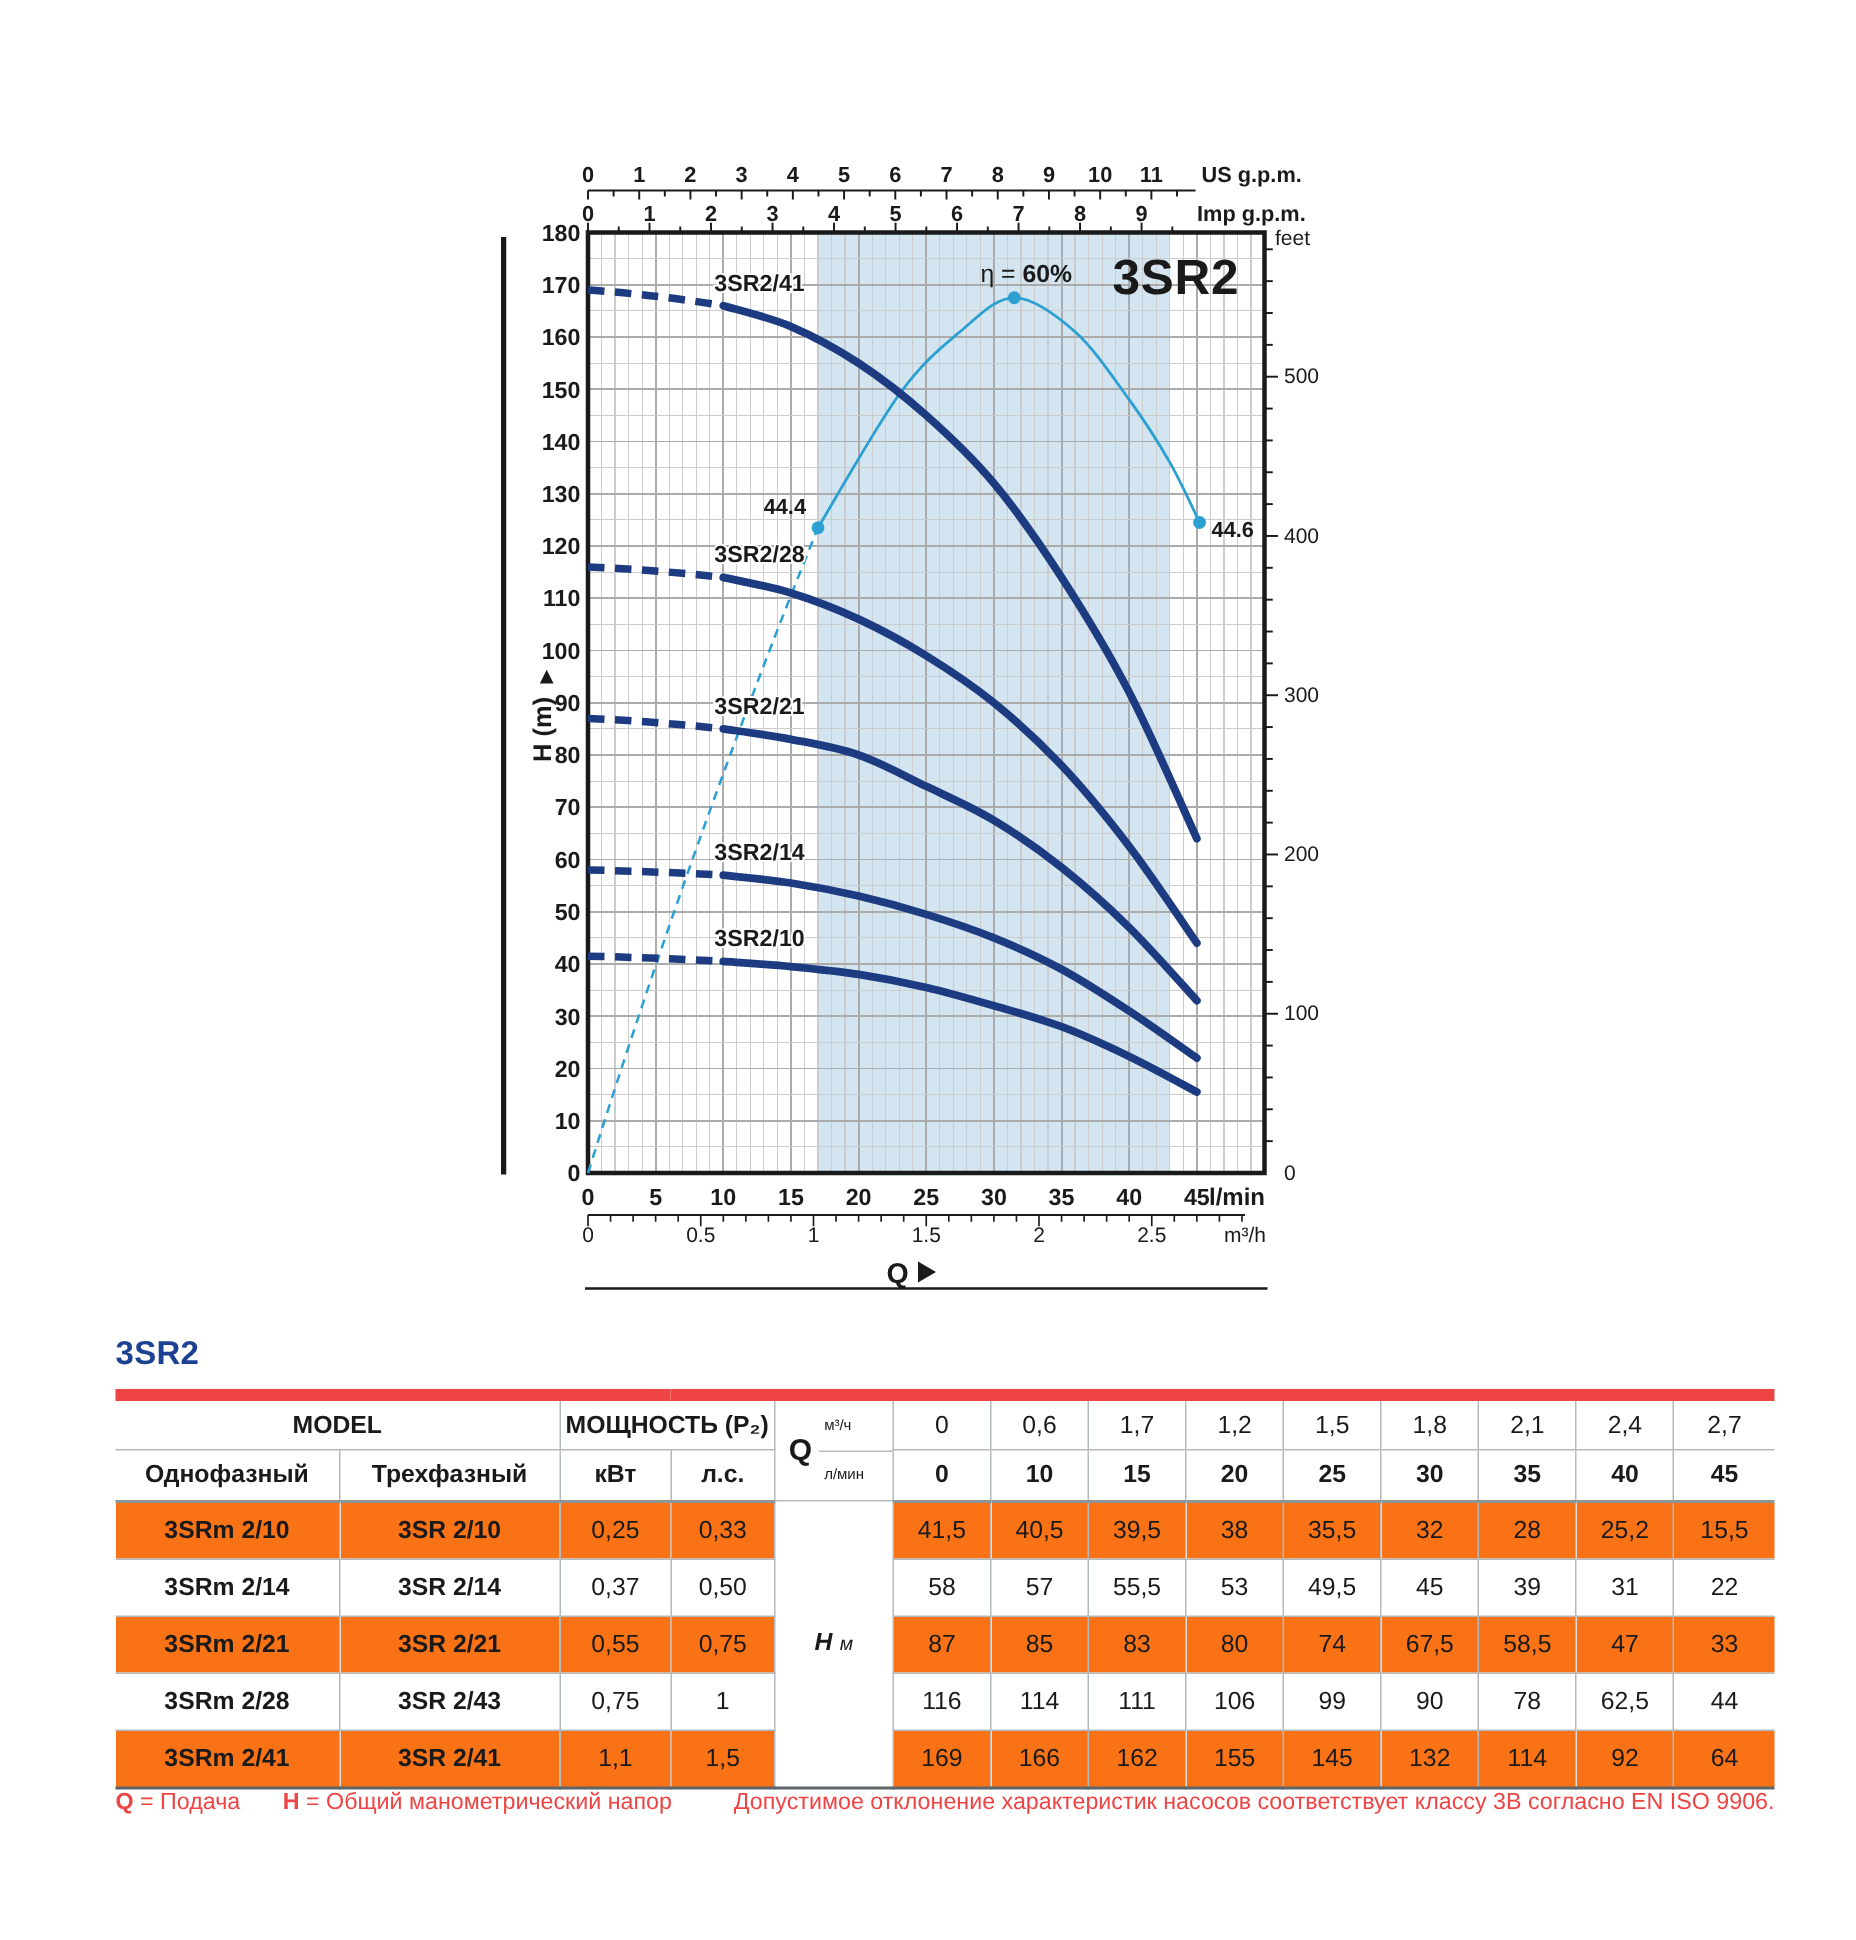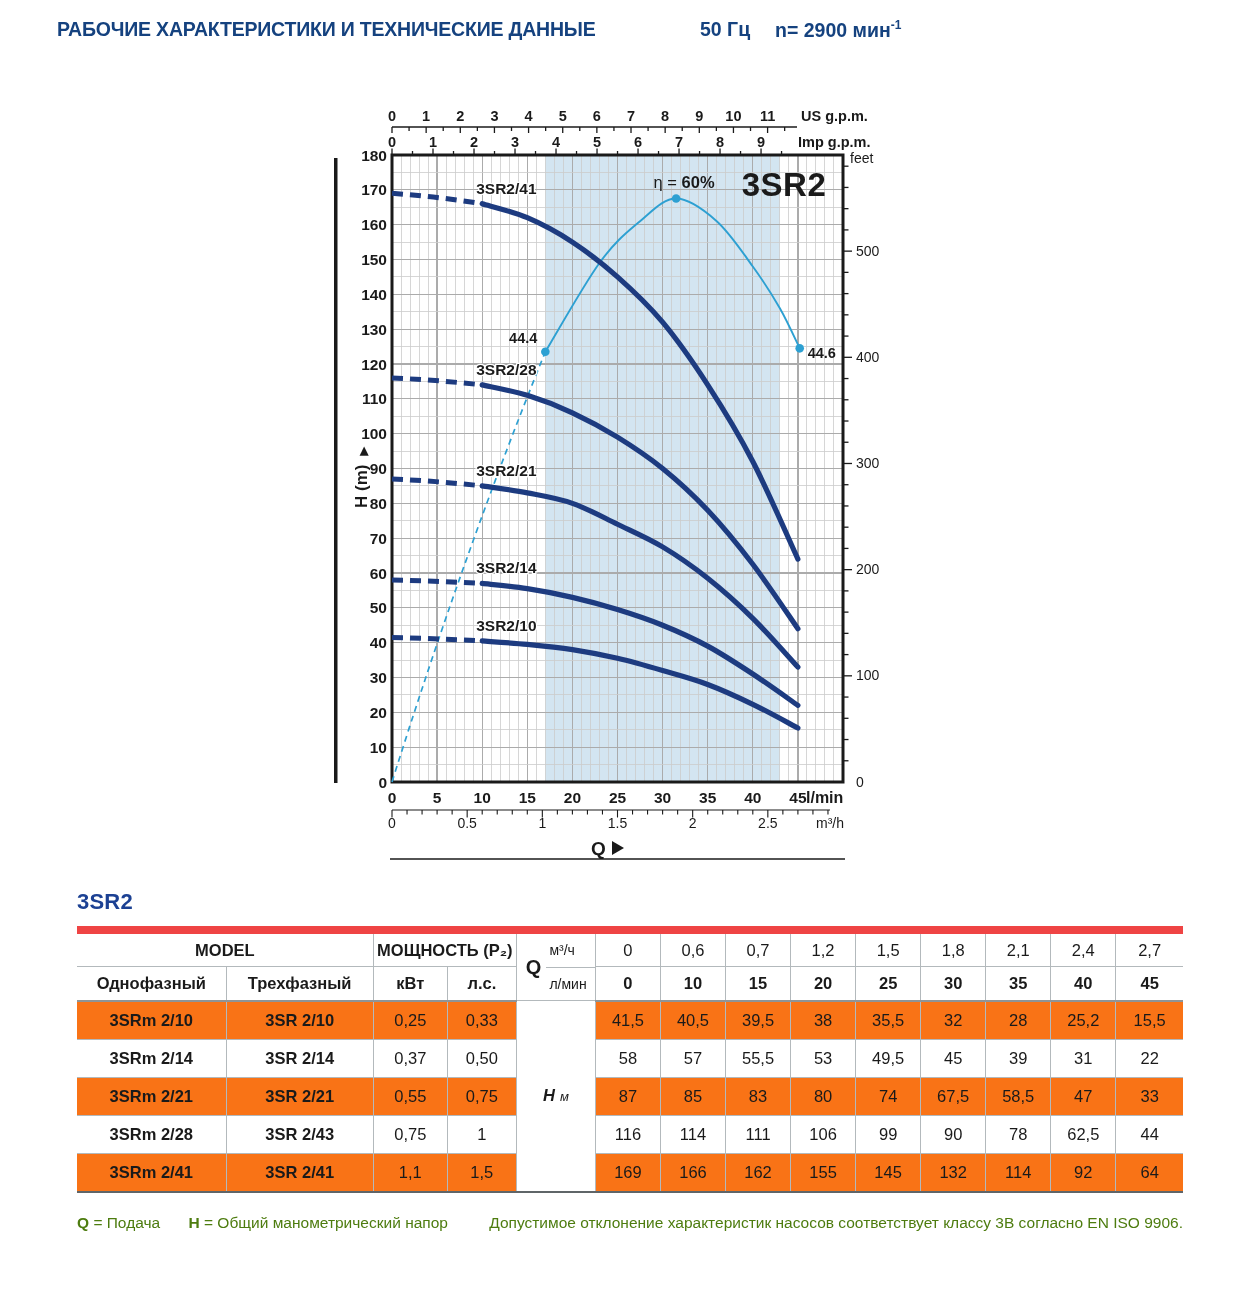--- a/index.html
+++ b/index.html
@@ -31,41 +31,36 @@
   thead .num-m3h{font-weight:normal;font-size:16.5px;}
   thead .num-lmin{font-weight:bold;font-size:16.5px;}
   tbody td{height:37px;}
   tbody tr.shaded td{background:#f97316;}
   td.model{text-align:left;padding-left:12px;font-weight:bold;}
   td.h-cell{background:#ffffff !important;text-align:left;padding-left:14px;font-size:17px;font-style:italic;}
   td.h-cell .h-unit{font-size:13px;font-weight:normal;margin-left:5px;}
   .q-cell{padding:0;}
   .q-wrap{display:flex;align-items:stretch;height:66px;}
   .q-letter{align-self:center;font-size:20px;font-weight:bold;padding:0 5px 0 9px;}
-  .q-units{flex:1;display:flex;flex-direction:column;font-size:14px;font-weight:normal;text-align:left;}
+  .q-units{flex:1;display:flex;flex-direction:column;font-size:10px;font-weight:normal;text-align:left;}
   .q-top{flex:1;display:flex;align-items:center;border-bottom:1px solid #b3b9bc;padding-left:3px;}
   .q-bottom{flex:1;display:flex;align-items:center;padding-left:3px;}
 
   
-  .footnote{display:flex;margin-top:21px;width:1106px;font-size:15.5px;color:#4d7c0f;}
+  .footnote{display:flex;width:1106px;font-size:15.5px;color:#ef4444;}
   .footnote .legend{white-space:nowrap;}
   .footnote .legend b{font-weight:bold;}
   .footnote .legend .leg-item{margin-right:24px;}
   .footnote .note{margin-left:auto;white-space:nowrap;}
 </style>
 </head>
 <body>
 
 <div class="page">
 
-  <div class="page-header">
-    <span class="page-title">РАБОЧИЕ ХАРАКТЕРИСТИКИ И ТЕХНИЧЕСКИЕ ДАННЫЕ</span>
-    <span class="freq-label">50 Гц</span>
-    <span class="speed-label"><span>n= 2900 мин</span><sup>-1</sup></span>
-  </div>
 
   <svg id="chart-svg" width="1237" height="880" viewBox="0 0 1237 880">
       <rect x="545.34" y="155" width="234.51999999999987" height="627" fill="#d3e5f1"></rect>
       <g shape-rendering="crispEdges">
         <line x1="401.02" y1="155" x2="401.02" y2="782" stroke="#cccccc" stroke-width="0.8"></line>
         <line x1="410.04" y1="155" x2="410.04" y2="782" stroke="#cccccc" stroke-width="0.8"></line>
         <line x1="419.06" y1="155" x2="419.06" y2="782" stroke="#cccccc" stroke-width="0.8"></line>
         <line x1="428.08" y1="155" x2="428.08" y2="782" stroke="#cccccc" stroke-width="0.8"></line>
         <line x1="437.1" y1="155" x2="437.1" y2="782" stroke="#ababab" stroke-width="1.3"></line>
         <line x1="446.12" y1="155" x2="446.12" y2="782" stroke="#cccccc" stroke-width="0.8"></line>
@@ -408,21 +403,21 @@
             <div class="q-wrap">
               <span class="q-letter">Q</span>
               <span class="q-units">
                 <span class="q-top">м³/ч</span>
                 <span class="q-bottom">л/мин</span>
               </span>
             </div>
           </th>
         <th class="num-m3h">0</th>
             <th class="num-m3h">0,6</th>
-            <th class="num-m3h">0,7</th>
+            <th class="num-m3h">1,7</th>
             <th class="num-m3h">1,2</th>
             <th class="num-m3h">1,5</th>
             <th class="num-m3h">1,8</th>
             <th class="num-m3h">2,1</th>
             <th class="num-m3h">2,4</th>
             <th class="num-m3h">2,7</th>
           </tr>
         <tr id="thead-row2">
           <th>Однофазный</th>
           <th>Трехфазный</th>

